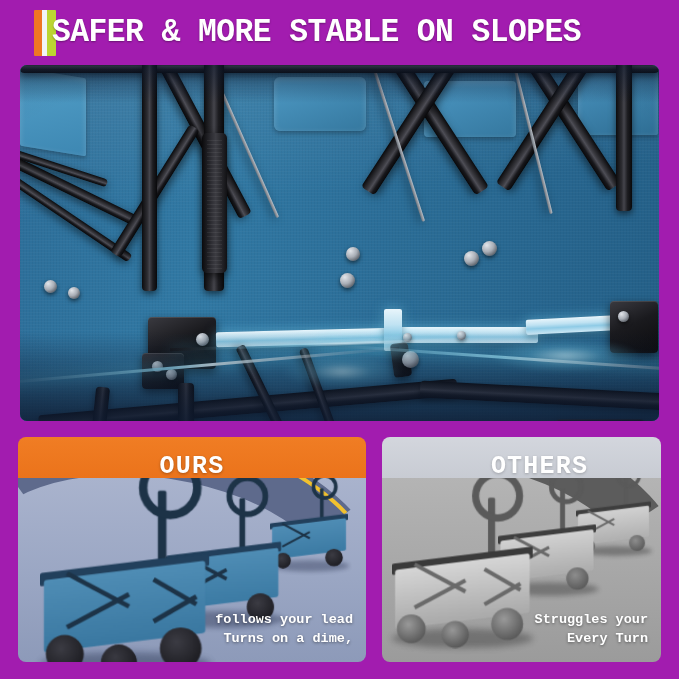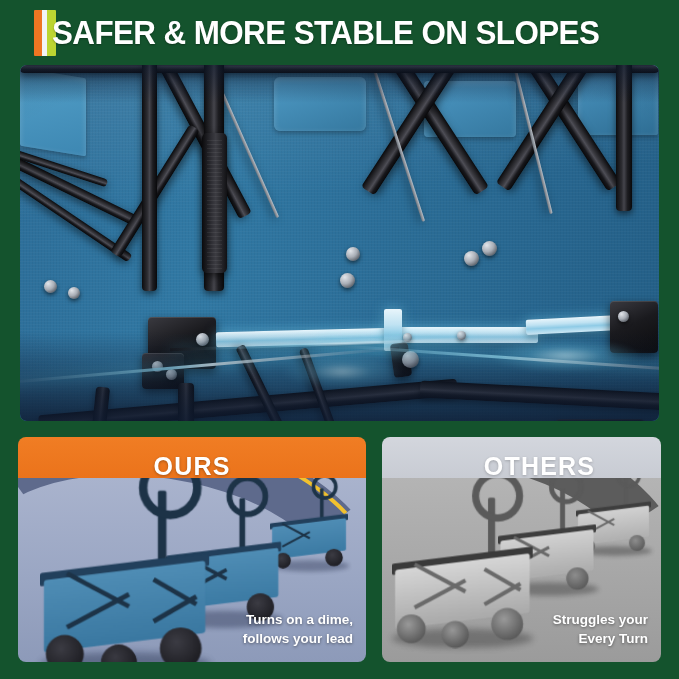--- a/index.html
+++ b/index.html
@@ -12,22 +12,23 @@
     height: 679px;
     overflow: hidden;
     font-family: "Liberation Sans", sans-serif;
     -webkit-font-smoothing: antialiased;
   }
 
   .poster {
     position: relative;
     width: 679px;
     height: 679px;
-    background: #14532d;
+    background: #a21caf;
     overflow: hidden;
+    font-family: Liberation Mono, monospace;
   }
 
   
   .header {
     position: absolute;
     left: 0; top: 0;
     width: 679px;
     height: 66px;
     display: flex;
     align-items: center;
@@ -466,22 +467,22 @@
         <div class="wg-xbrace" style="left:24px; top:50px; width:74px; height:5px; background:#1d3347; transform:rotate(28deg);"></div>
         <div class="wg-xbrace" style="left:24px; top:72px; width:74px; height:5px; background:#1d3347; transform:rotate(-28deg);"></div>
         <div class="wg-xbrace" style="left:116px; top:52px; width:52px; height:5px; background:#1d3347; transform:rotate(30deg);"></div>
         <div class="wg-xbrace" style="left:116px; top:70px; width:52px; height:5px; background:#1d3347; transform:rotate(-30deg);"></div>
         <div class="wg-wheel" style="left:6px; top:100px; width:40px; height:40px; background:radial-gradient(circle at 40% 35%,#3c3c44,#141418);"></div>
         <div class="wg-wheel" style="left:126px; top:92px; width:44px; height:44px; background:radial-gradient(circle at 40% 35%,#3c3c44,#141418);"></div>
         <div class="wg-wheel" style="left:64px; top:110px; width:38px; height:38px; background:radial-gradient(circle at 40% 35%,#3a3a42,#121216);"></div>
       </div>
 
       <div class="caption ours">
+        <div>follows your lead</div>
         <div>Turns on a dime,</div>
-        <div>follows your lead</div>
       </div>
     </div>
   </div>
 
   <div class="panel panel-others">
     <div class="panel-head others">
       <span class="panel-head-text">OTHERS</span>
     </div>
     <div class="panel-body others">
       <div class="road road-others"></div>

